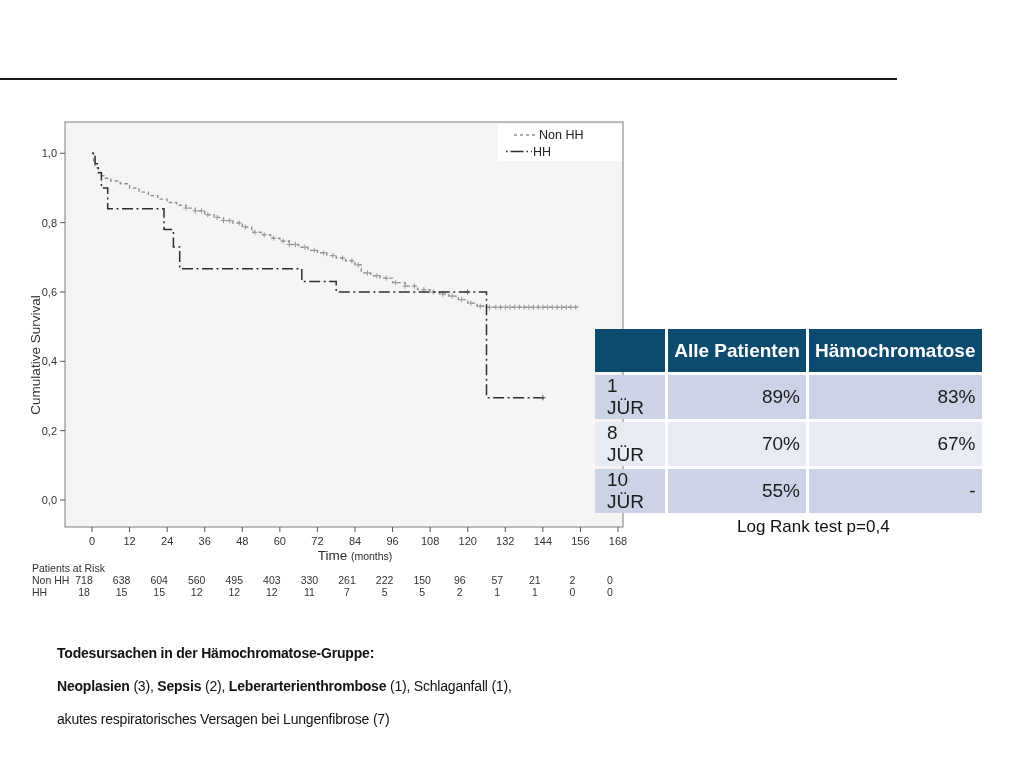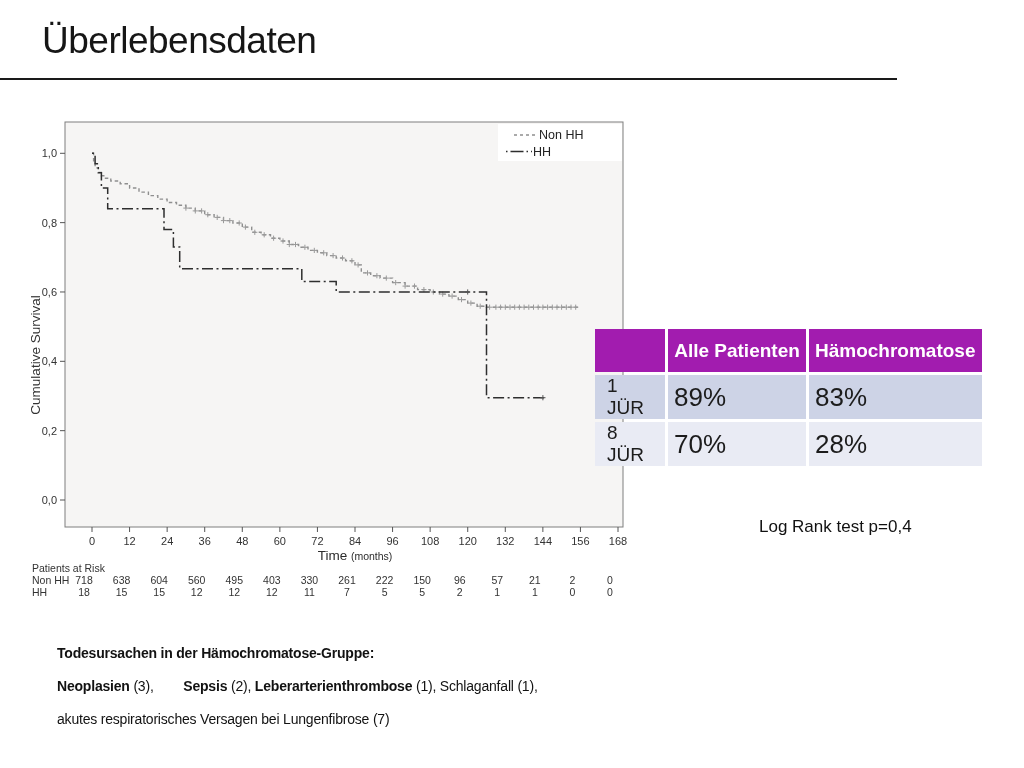--- a/index.html
+++ b/index.html
@@ -15,48 +15,47 @@
   .title-rule{position:absolute;left:0;top:78px;width:897px;height:2px;background:#1a1a1a;}
   .figure{position:absolute;left:27px;top:112px;width:613px;height:495px;}
   .figure svg{display:block;font-family:"Liberation Sans",sans-serif;}
   table.summary{
     position:absolute;left:592px;top:326px;
     border-collapse:separate;border-spacing:3px;
     font-family:"Liberation Sans",sans-serif;
   }
   table.summary th,table.summary td{padding:0 6px;}
   table.summary thead th{
-    background:#a21caf;color:#ffffff;font-size:19px;font-weight:700;
+    background:#0c4a6e;color:#ffffff;font-size:19px;font-weight:700;
     height:43px;text-align:center;vertical-align:middle;
   }
   table.summary col.c1{width:70px;}
   table.summary col.c2{width:138px;}
   table.summary col.c3{width:167px;}
   table.summary tbody th{
     text-align:left;padding-left:12px;font-weight:400;font-size:19px;color:#1c1c1c;
     height:38px;vertical-align:middle;
   }
   table.summary tbody td{
-    text-align:left;font-size:26px;color:#1c1c1c;height:38px;vertical-align:middle;
+    text-align:right;font-size:19px;color:#1c1c1c;height:38px;vertical-align:middle;
   }
   table.summary tr.band1 th,table.summary tr.band1 td{background:#cdd3e6;}
   table.summary tr.band2 th,table.summary tr.band2 td{background:#e9ebf4;}
-  .logrank{position:absolute;left:759px;top:517px;font-size:17px;color:#111111;}
+  .logrank{position:absolute;left:737px;top:517px;font-size:17px;color:#111111;}
   .causes{
     position:absolute;left:57px;top:637px;width:900px;
     font-size:14px;line-height:33px;color:#121212;letter-spacing:-0.2px;
   }
   .causes .heading{font-weight:700;}
 </style>
 </head>
 <body>
 
 <div class="slide">
 
-  <h1 class="page-title">Überlebensdaten</h1>
   <div class="title-rule"></div>
 
   <div class="figure">
     <svg id="km-svg" width="613" height="495" viewBox="0 0 613 495">
         <rect x="38" y="10" width="558" height="405" fill="#f6f5f4" stroke="#7e7e7e" stroke-width="1"></rect>
         <line x1="33" y1="388" x2="38" y2="388" stroke="#555"></line>
         <text x="30" y="392" text-anchor="end" font-size="11" fill="#333">0,0</text>
         <line x1="33" y1="318.65999999999997" x2="38" y2="318.65999999999997" stroke="#555"></line>
         <text x="30" y="322.65999999999997" text-anchor="end" font-size="11" fill="#333">0,2</text>
         <line x1="33" y1="249.32" x2="38" y2="249.32" stroke="#555"></line>
@@ -213,26 +212,31 @@
     </thead>
     <tbody>
       <tr class="band1">
         <th>1 JÜR</th>
         <td>89%</td>
         <td>83%</td>
       </tr>
       <tr class="band2">
         <th>8 JÜR</th>
         <td>70%</td>
-        <td>28%</td>
+        <td>67%</td>
+      </tr>
+      <tr class="band1">
+        <th>10 JÜR</th>
+        <td>55%</td>
+        <td>-</td>
       </tr>
     </tbody>
   </table>
 
   <div class="logrank">Log Rank test p=0,4</div>
 
   <div class="causes">
     <div class="heading">Todesursachen in der Hämochromatose-Gruppe:</div>
-    <div id="causes-line2"><span style="font-weight: 700; margin-top: 15px;">Neoplasien</span><span style="font-weight: 400;"> (3), </span><span style="font-weight: 700; margin-left: 26px;">Sepsis</span><span style="font-weight: 400;"> (2), </span><span style="font-weight: 700; margin-top: 28px;">Leberarterienthrombose</span><span style="font-weight: 400;"> (1), Schlaganfall (1),</span></div>
+    <div id="causes-line2"><span style="font-weight: 700; margin-top: 15px;">Neoplasien</span><span style="font-weight: 400;"> (3), </span><span style="font-weight: 700;">Sepsis</span><span style="font-weight: 400;"> (2), </span><span style="font-weight: 700; margin-top: 28px;">Leberarterienthrombose</span><span style="font-weight: 400;"> (1), Schlaganfall (1),</span></div>
     <div>akutes respiratorisches Versagen bei Lungenfibrose (7)</div>
   </div>
 
 </div>
 
 </body></html>

